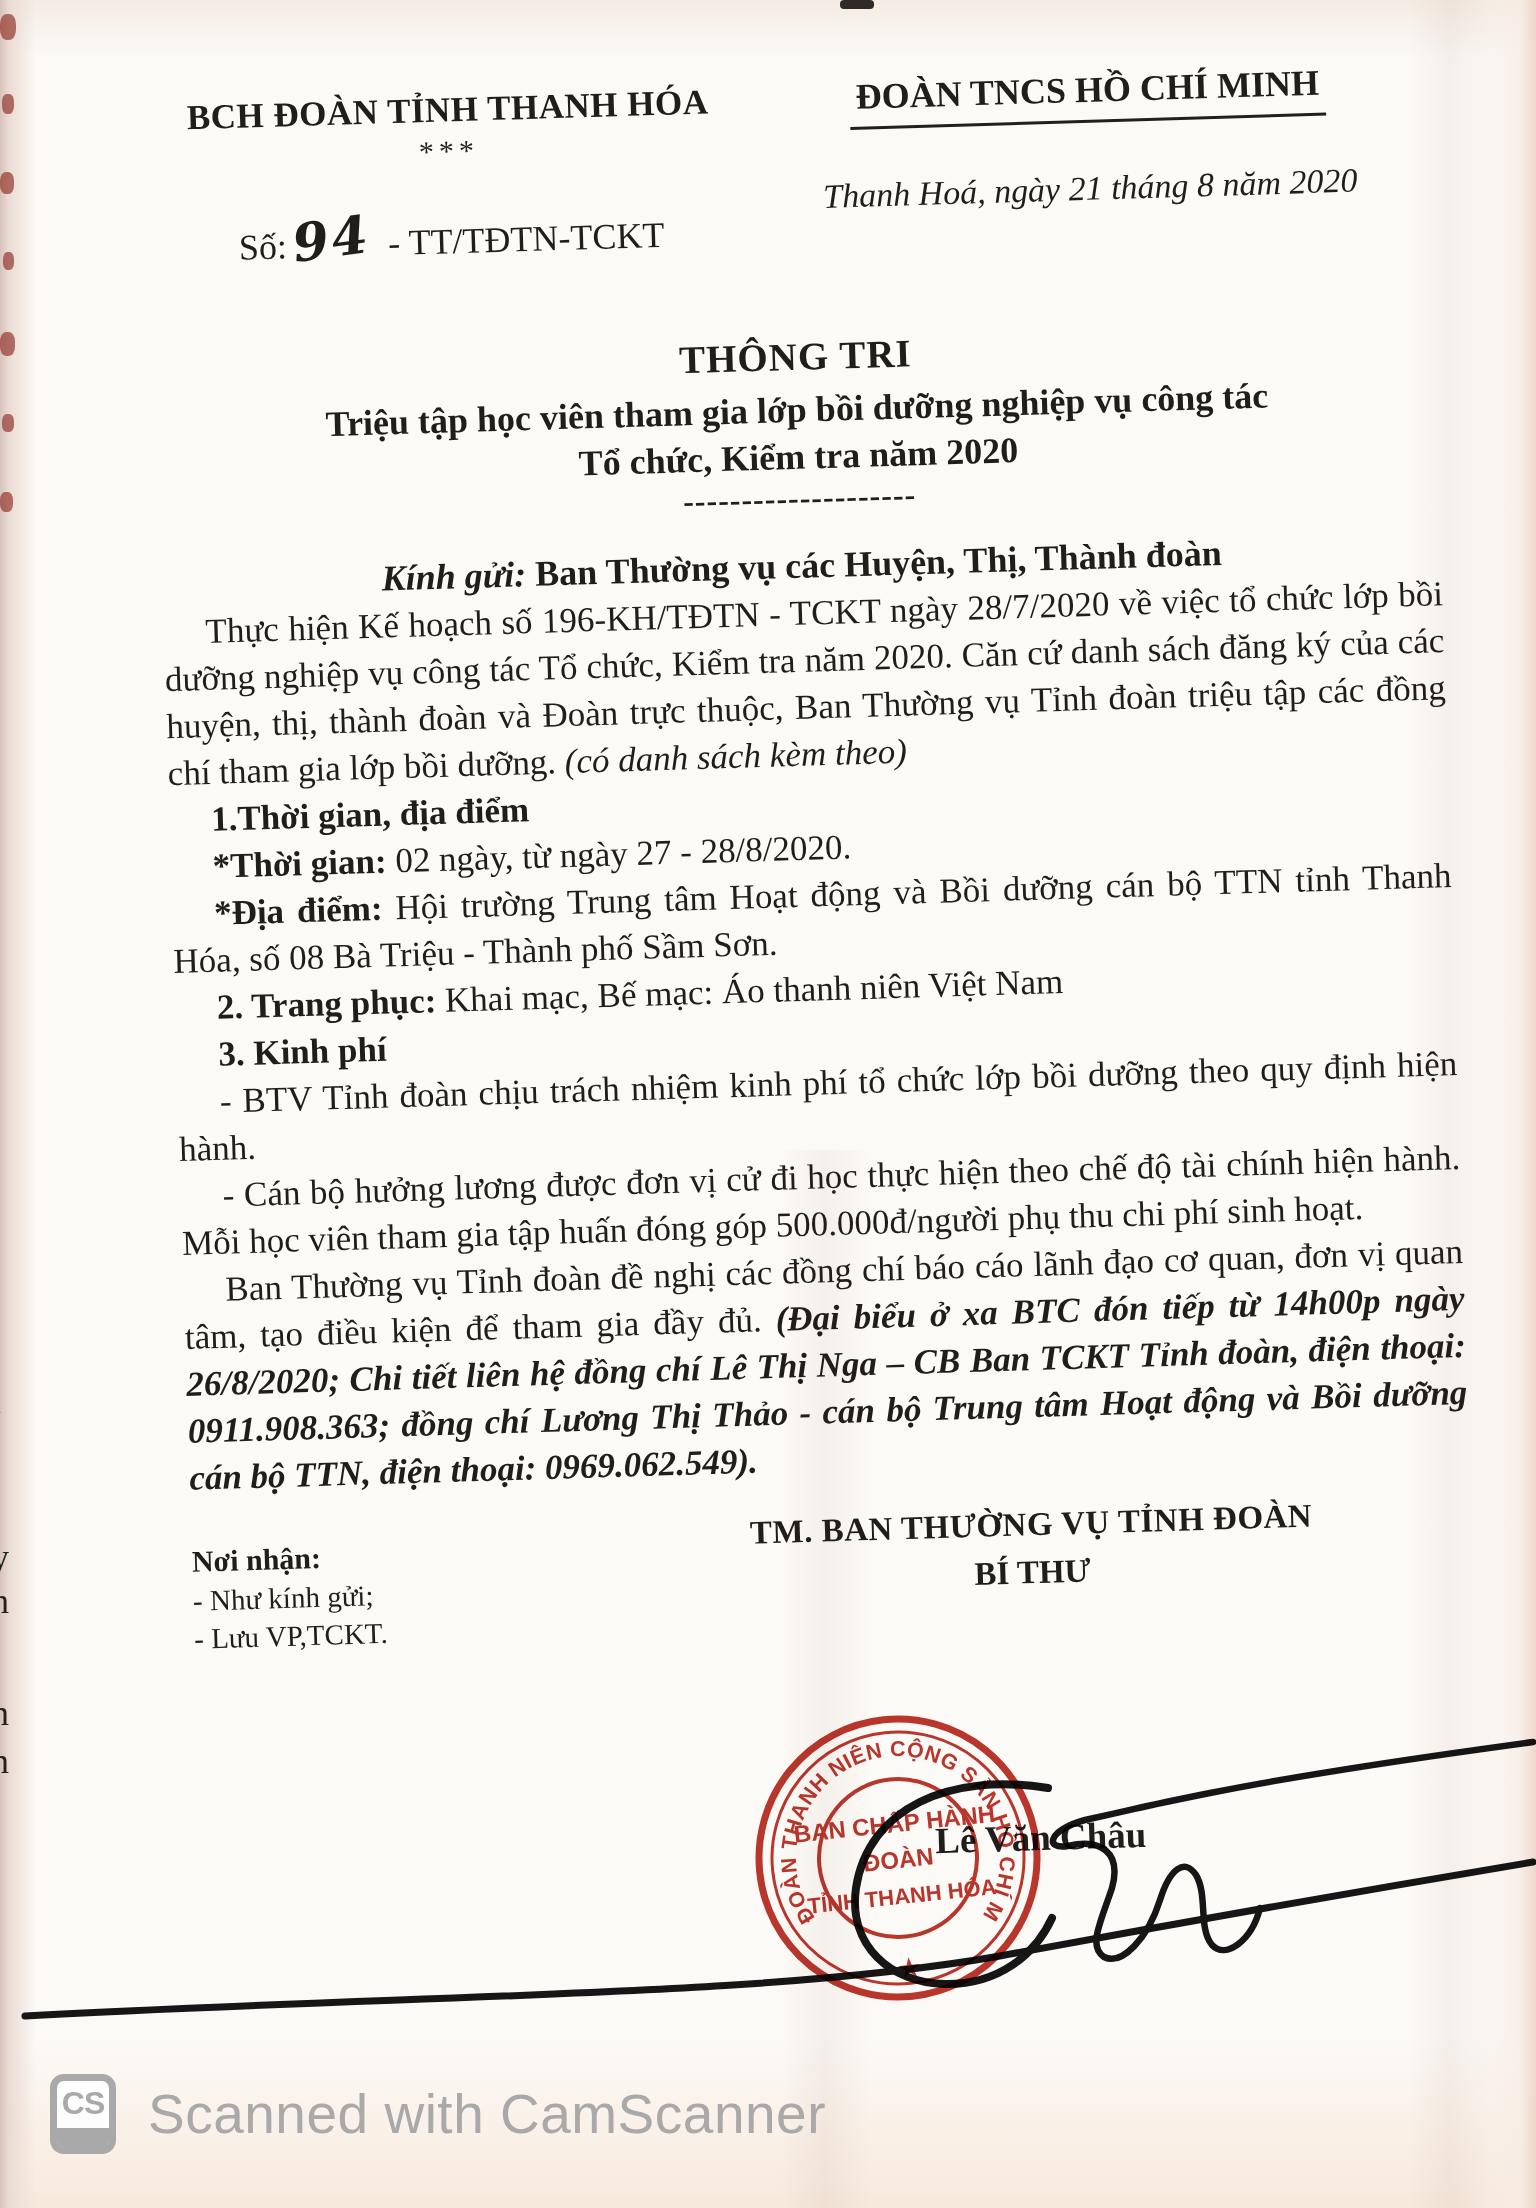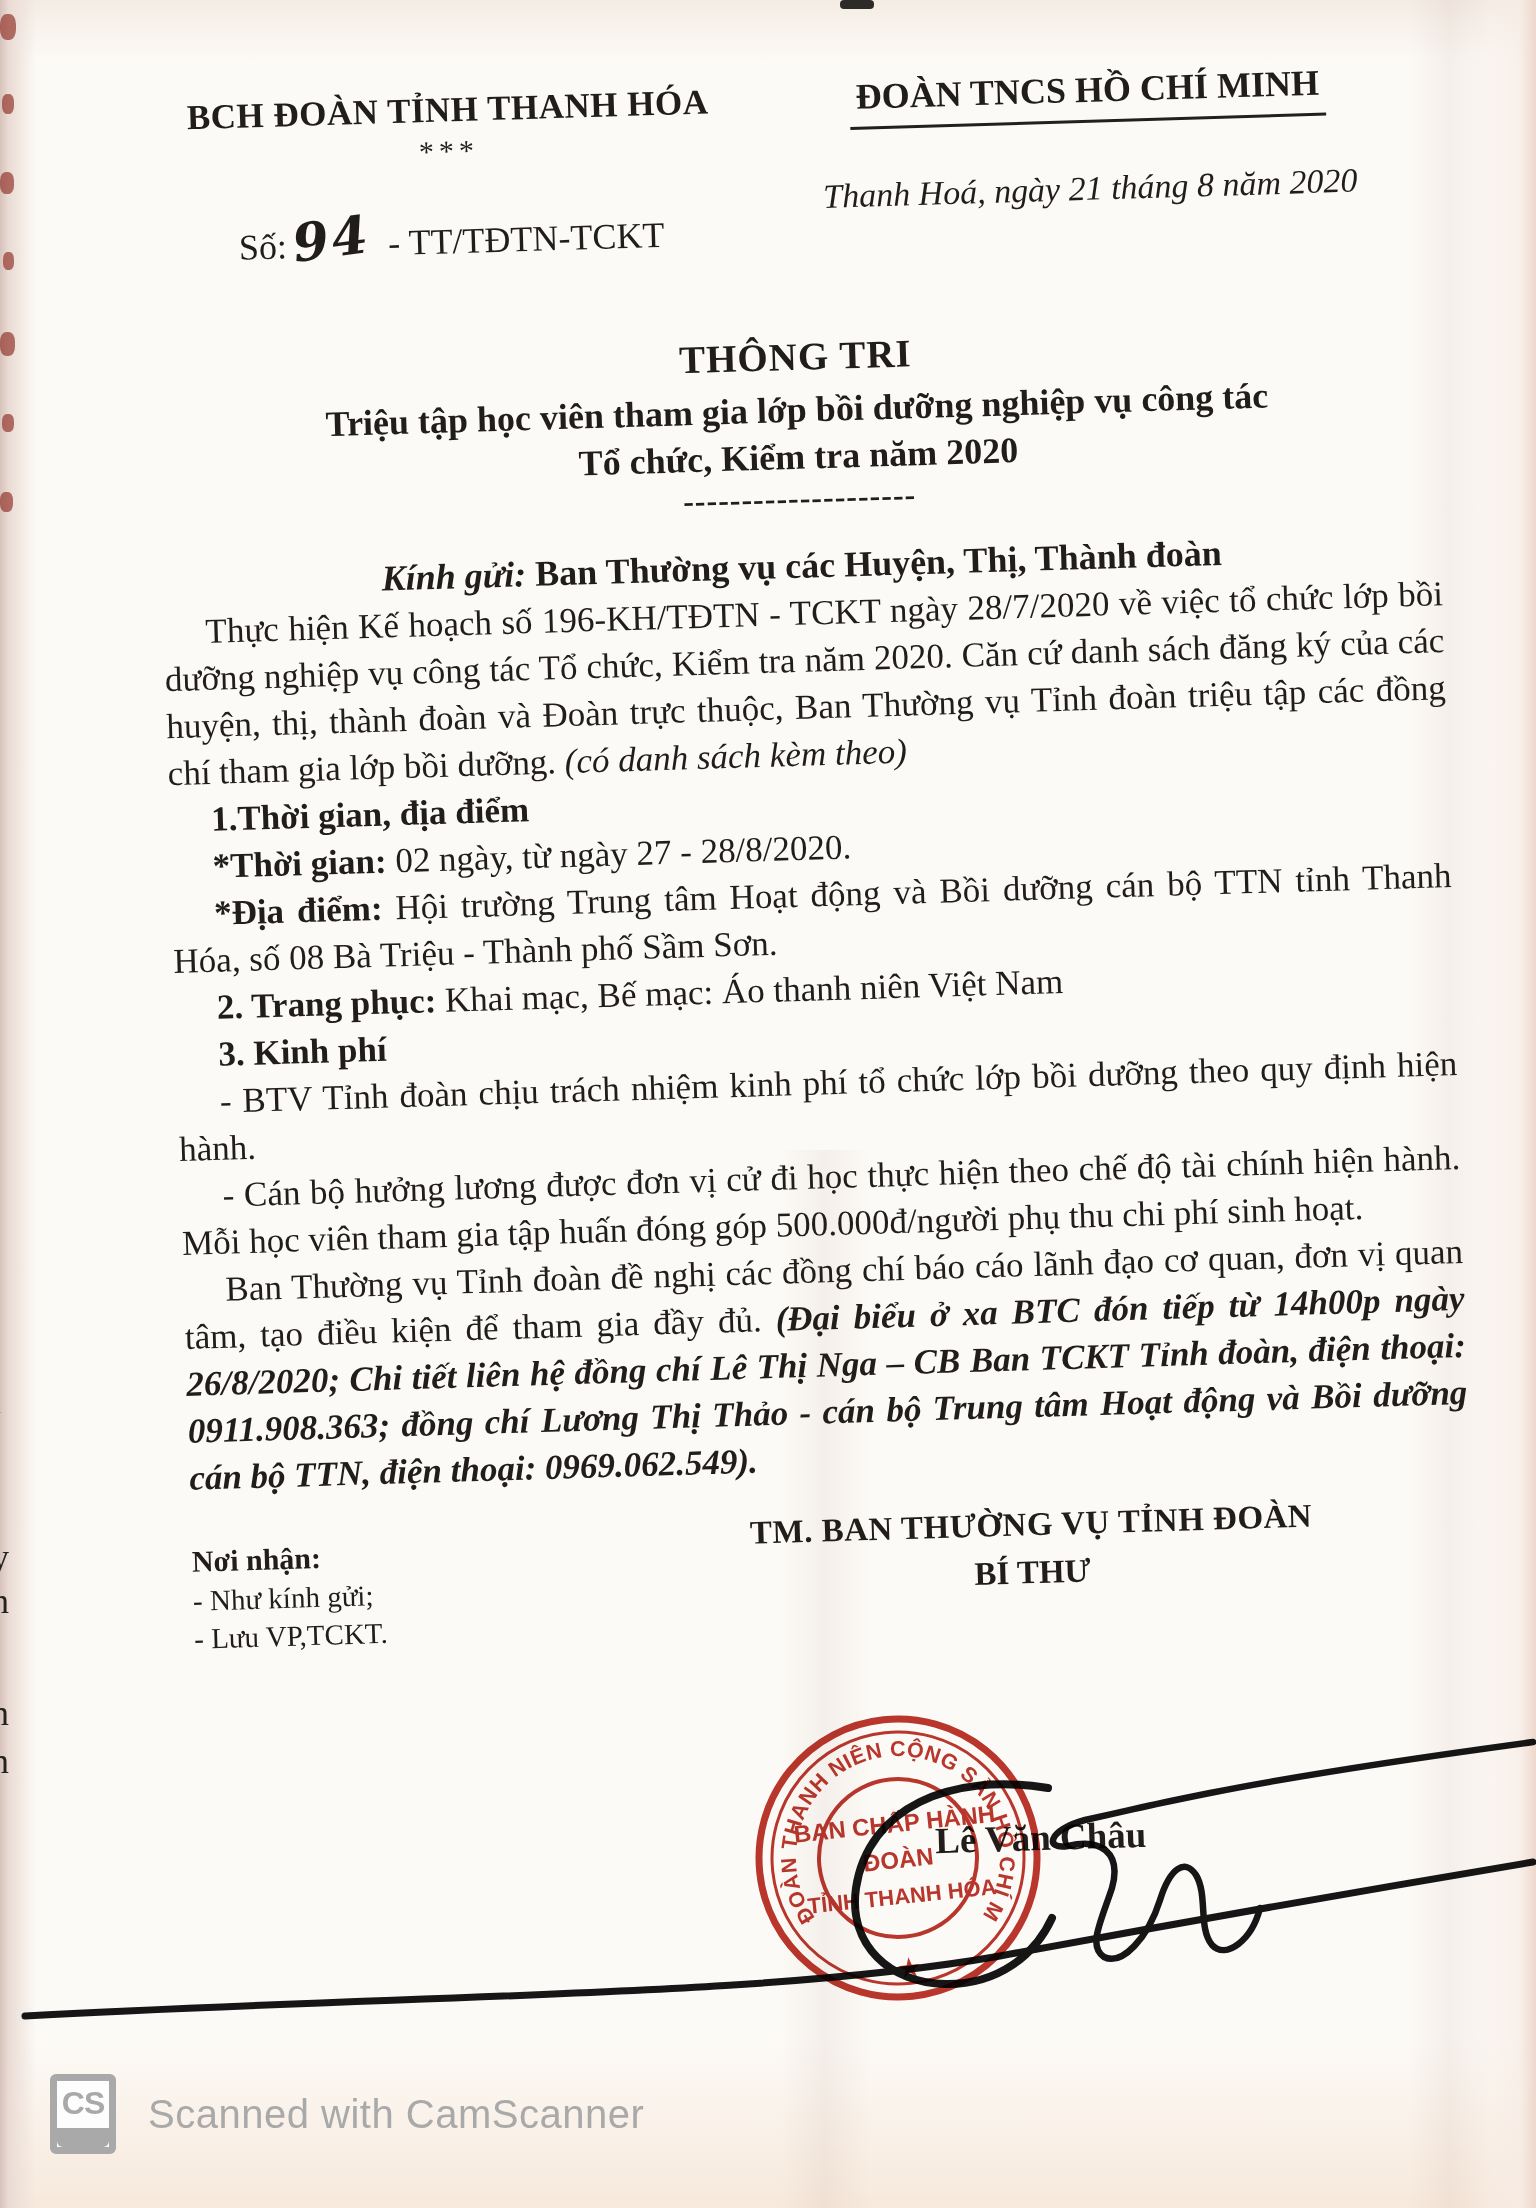--- a/index.html
+++ b/index.html
@@ -63,27 +63,27 @@
   .sign-spacer { height:222px; }
   .signer-name { font-size:37px; font-weight:bold; }
 
   .stamp-svg { position:absolute; left:748px; top:1708px; width:300px; height:300px;
     mix-blend-mode:multiply; opacity:.93; transform:rotate(-6deg); }
   .stamp-svg text { font-family:"Liberation Sans","DejaVu Sans",sans-serif; font-weight:bold; }
   .sig-svg { position:absolute; left:0; top:0; width:1536px; height:2208px; mix-blend-mode:multiply; }
 
   .cs-bar { position:absolute; left:50px; top:2074px; display:flex; align-items:center;
     font-family:"Liberation Sans","DejaVu Sans",sans-serif; }
-  .cs-icon { position:relative; width:52px; height:66px; border:7px solid #a9a9a9; border-radius:6px;
+  .cs-icon { position:relative; width:52px; height:66px; border:7px solid #a9a9a9; border-radius:14px;
     background:#fdfdfd; }
   .cs-icon .cs-txt { position:absolute; top:4px; left:0; right:0; text-align:center;
     font-size:32px; font-weight:bold; color:#a9a9a9; letter-spacing:-1px; }
   .cs-icon .cs-base { position:absolute; left:0; right:0; bottom:0; height:19px; background:#a9a9a9;
     border-radius:0 0 6px 6px; }
-  .cs-label { margin-left:32px; font-size:40px; color:#a9a9a9; letter-spacing:.5px; }
+  .cs-label { margin-left:32px; font-size:55px; color:#a9a9a9; letter-spacing:.5px; }
 </style>
 </head>
 <body>
 
 <div class="page">
 
   <div class="streak s1"></div>
   <div class="streak s2"></div>
   <div class="speck" style="left:840px; top:0; width:34px; height:9px;"></div>
   <div class="redmark" style="left:0; top:14px; width:16px; height:26px;"></div>

